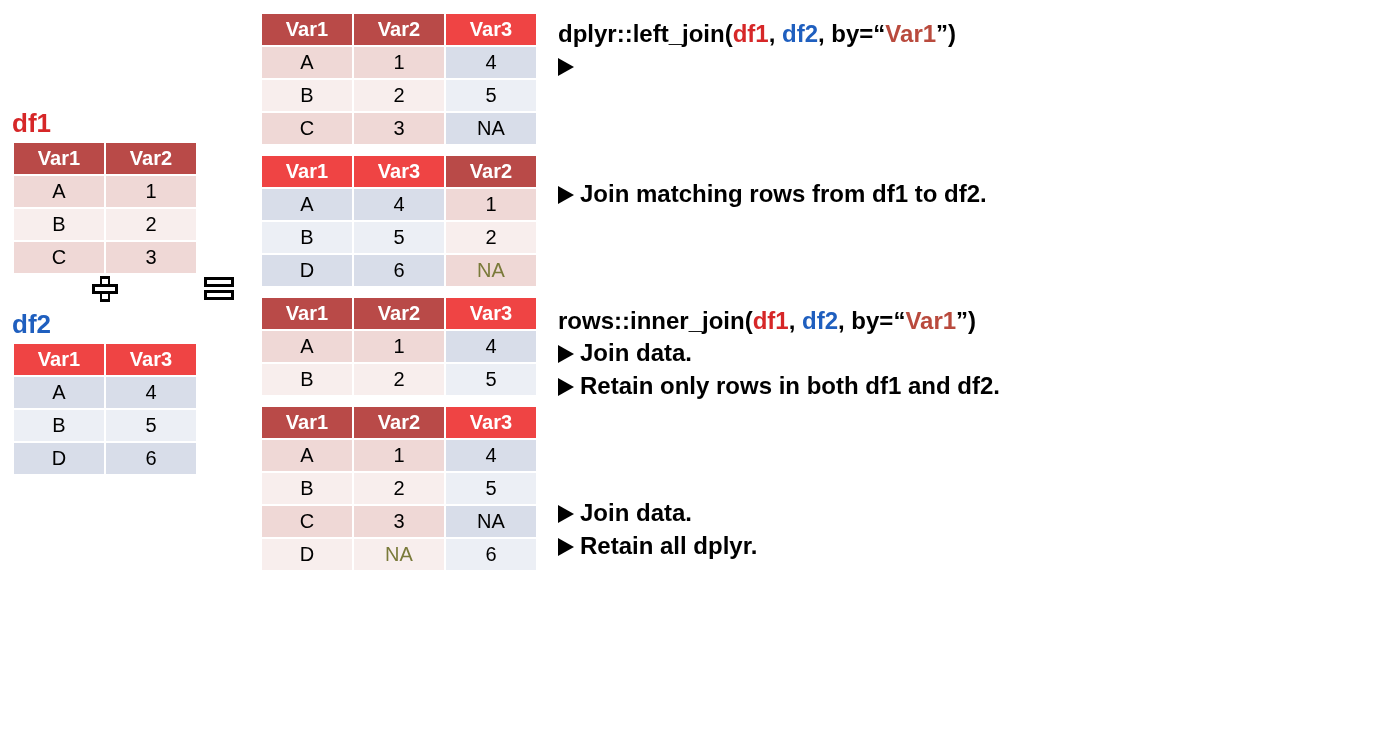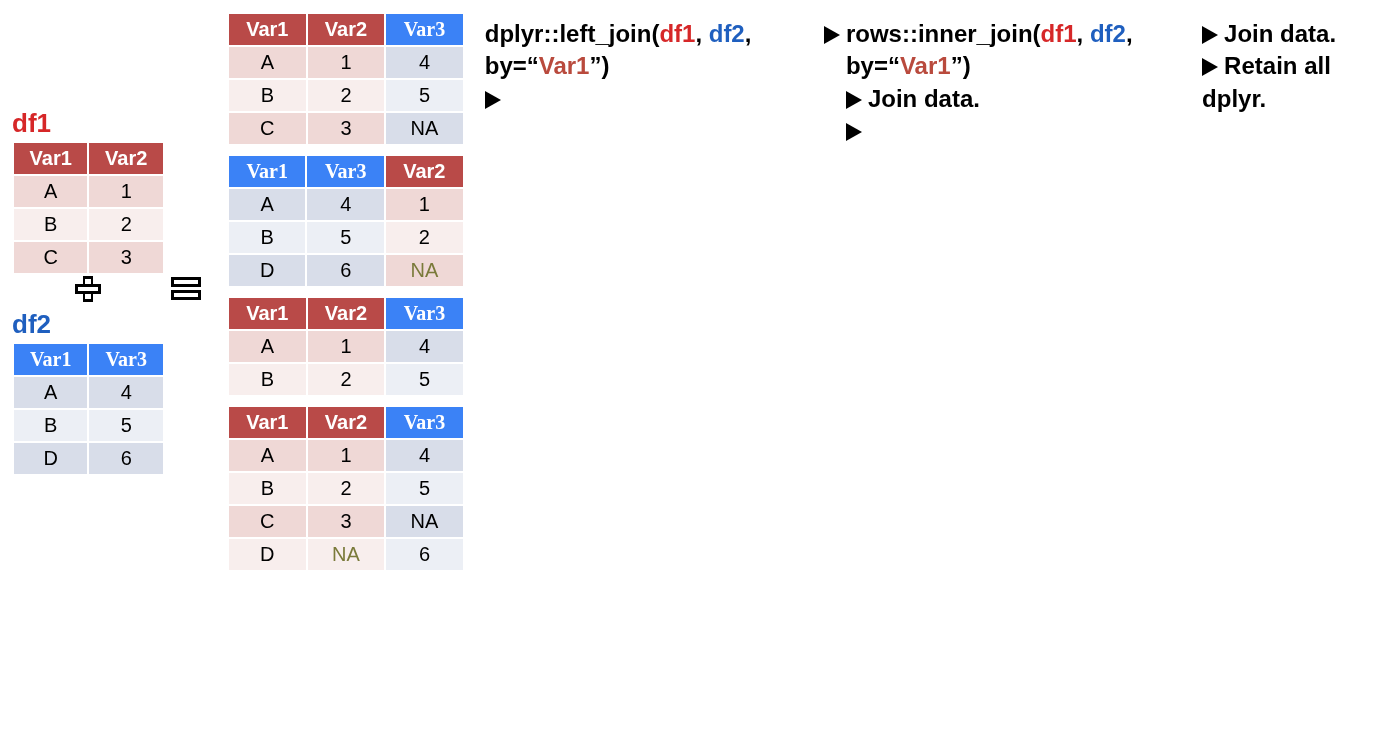--- a/index.html
+++ b/index.html
@@ -33,21 +33,21 @@
     width: 90px;
     text-align: center;
     border: 2px solid #fff;
     font-weight: normal;
   }
   th {
     color: #fff;
     font-weight: bold;
   }
   .red-head  { background: #b94a48; }
-  .blue-head { background: #3b82f6; font-family: Liberation Serif, serif; }
+  .blue-head { background: #ef4444; }
 
   tr.red-row-a td  { background: #efd8d6; }
   tr.red-row-b td  { background: #f8eeed; }
   tr.blue-row-a td { background: #d8dde9; }
   tr.blue-row-b td { background: #eceff5; }
 
   td.red-a  { background: #efd8d6; }
   td.red-b  { background: #f8eeed; }
   td.blue-a { background: #d8dde9; }
   td.blue-b { background: #eceff5; }
@@ -89,20 +89,21 @@
   }
 
   .col-mid {
     display: flex;
     flex-direction: column;
     gap: 8px;
   }
 
   .col-right {
     display: flex;
+    flex-direction: column;
     justify-content: space-between;
     align-self: stretch;
     font-size: 24px;
     font-weight: bold;
     padding: 6px 0 10px 0;
   }
   .desc-block { line-height: 1.35; }
   .code-line { font-weight: bold; }
   .arrow { display:inline-block; width:0;height:0;border-top:9px solid transparent;border-bottom:9px solid transparent;border-left:16px solid #000; margin-right:6px; vertical-align:-2px;}
 
@@ -284,29 +285,29 @@
   <div class="col-right">
 
     <div class="desc-block">
       <div class="code-line">
         <span>dplyr::left_join(</span><span class="df1-color">df1</span><span>, </span><span class="df2-color">df2</span><span>, by=“</span><span class="var-red">Var1</span><span>”)</span>
       </div>
       <div><span class="arrow"></span></div>
     </div>
 
     <div class="desc-block">
-      <div><span class="arrow"></span></div>
+      <div><span class="arrow"></span><span>Join matching rows from df1 to df2.</span></div>
     </div>
 
     <div class="desc-block">
       <div class="code-line">
         <span>rows::inner_join(</span><span class="df1-color">df1</span><span>, </span><span class="df2-color">df2</span><span>, by=“</span><span class="var-red">Var1</span><span>”)</span>
       </div>
       <div><span class="arrow"></span><span>Join data.</span></div>
-      <div><span class="arrow"></span></div>
+      <div><span class="arrow"></span><span>Retain only rows in both df1 and df2.</span></div>
     </div>
 
     <div class="desc-block">
       <div><span class="arrow"></span><span>Join data.</span></div>
       <div><span class="arrow"></span><span>Retain all dplyr.</span></div>
     </div>
 
   </div>
 </div>
 

